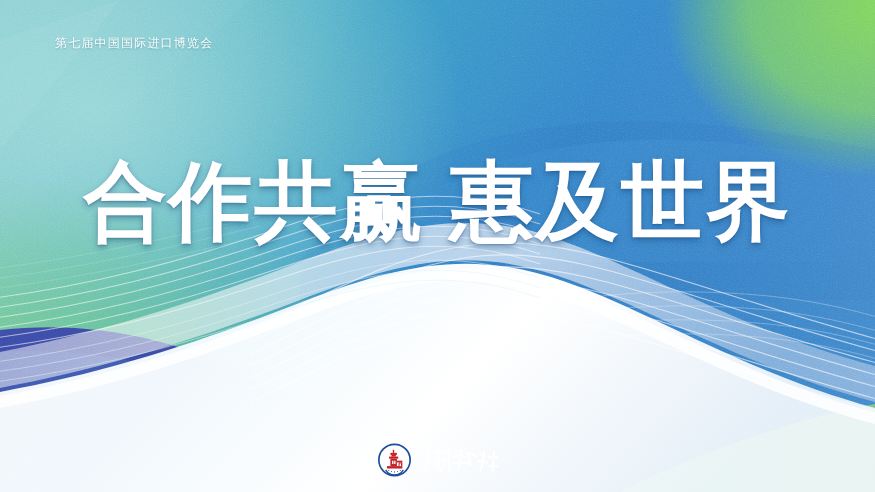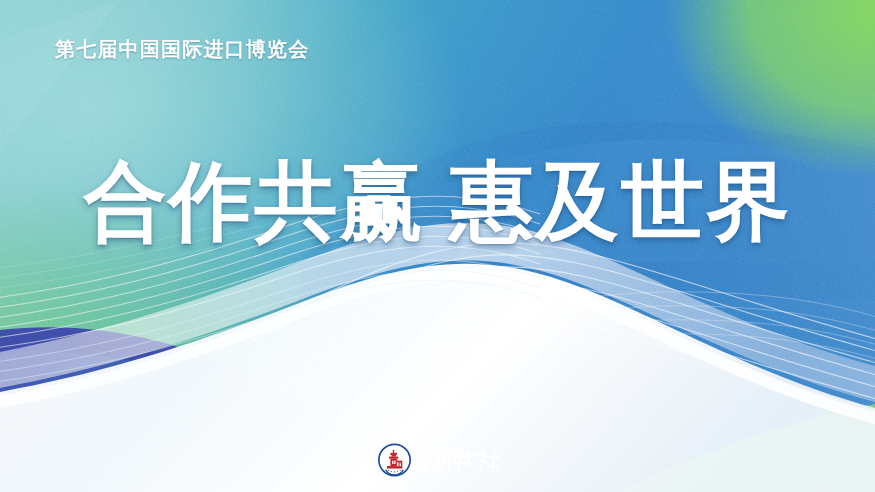--- a/index.html
+++ b/index.html
@@ -49,22 +49,22 @@
     mix-blend-mode: overlay;
   }
   svg.layer { display: block; }
 
   
   #header-line {
     position: absolute;
     left: 55px;
     top: 36px;
     color: #ffffff;
-    font-size: 20px;
-    font-weight: 700;
+    font-size: 12px;
+    font-weight: 400;
     letter-spacing: 1.2px;
     line-height: 1.3;
     text-shadow: 0 1px 2px rgba(10,60,90,0.30);
     white-space: nowrap;
   }
   
   #headline {
     position: absolute;
     left: 0;
     right: 0;

